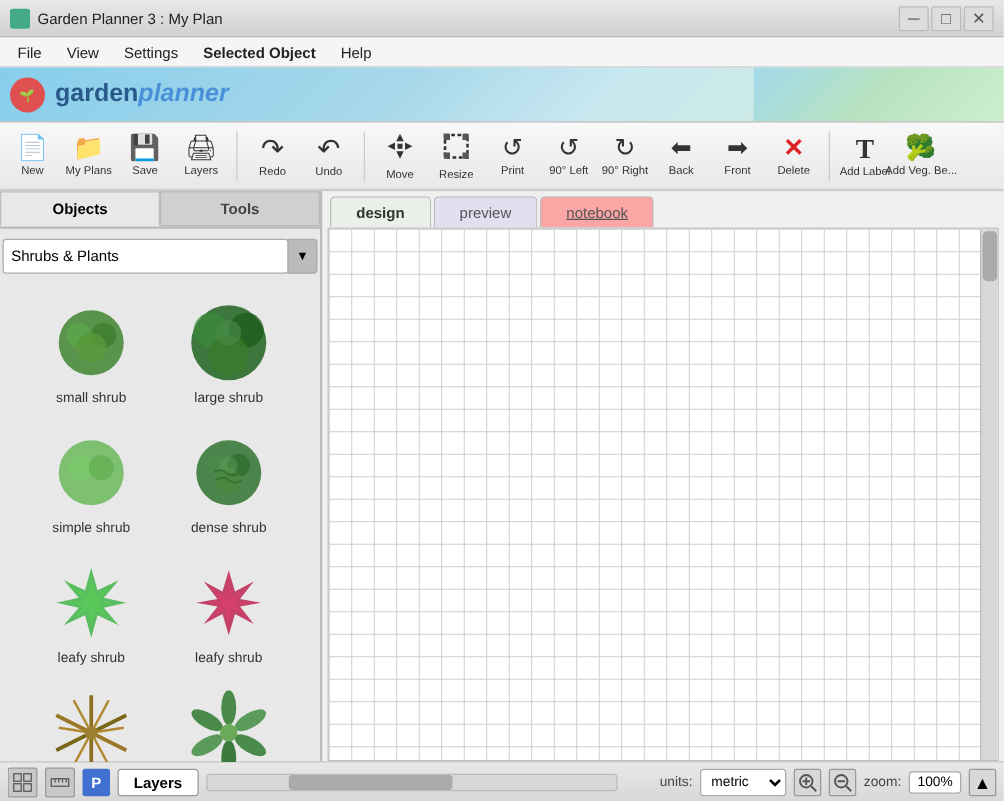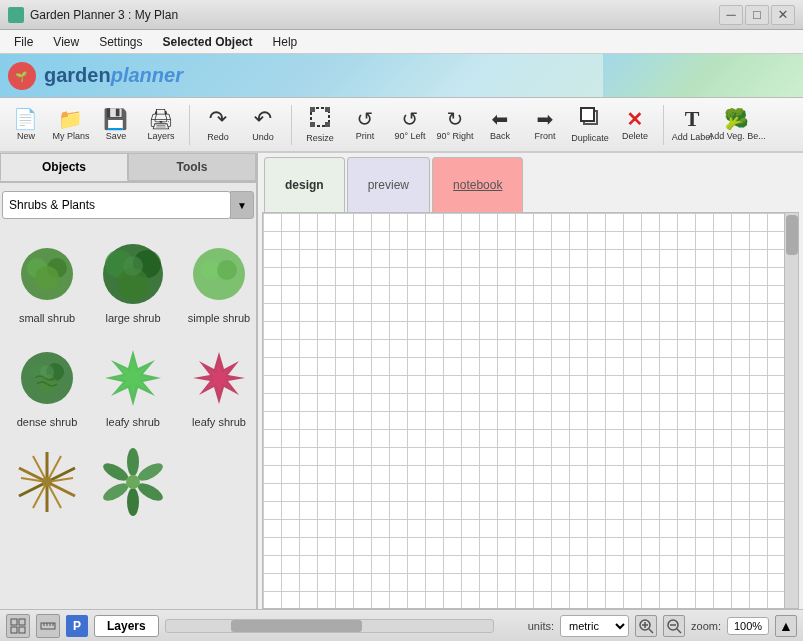--- a/index.html
+++ b/index.html
@@ -117,23 +117,23 @@
     .dropdown-arrow {
       width: 24px; height: 28px; background: #bbb; border: 1px solid #aaa;
       display: flex; align-items: center; justify-content: center;
       margin-left: -1px; border-radius: 0 3px 3px 0; cursor: pointer; font-size: 10px;
     }
 
     
     #objects-grid {
       flex: 1;
       overflow-y: auto;
-      padding: 4px 6px;
+      padding: 4px 20px;
       display: grid;
-      grid-template-columns: 1fr 1fr 1fr;
+      grid-template-columns: 1fr 1fr;
       gap: 4px;
       align-content: start;
     }
     .obj-item {
       display: flex; flex-direction: column; align-items: center;
       padding: 6px 4px; cursor: pointer; border-radius: 4px;
       border: 1px solid transparent; background: transparent;
     }
     .obj-icon { width: 72px; height: 72px; display: flex; align-items: center; justify-content: center; }
     .obj-label { font-size: 11px; color: #333; text-align: center; margin-top: 2px; }
@@ -144,21 +144,21 @@
       display: flex;
       flex-direction: column;
       background: #f0f0f0;
     }
     #view-tabs {
       display: flex;
       padding: 4px 6px 0;
       gap: 2px;
     }
     .view-tab {
-      padding: 20px 20px; border-radius: 4px 4px 0 0;
+      padding: 5px 20px; border-radius: 4px 4px 0 0;
       cursor: pointer; font-size: 12px;
       border: 1px solid #bbb; border-bottom: none;
     }
     .view-tab.active { background: white; color: #333; font-weight: bold; }
     .view-tab.design { background: #e8f0e8; }
     .view-tab.preview { background: #e0e0f0; color: #555; }
     .view-tab.notebook { background: #fca5a5; color: #555; text-decoration: underline; }
 
     
     #canvas-wrapper {
@@ -292,20 +292,32 @@
     <div class="tb-btn">
       <div class="tb-icon" style="font-size:22px;">↶</div>
       <div class="tb-label">Undo</div>
     </div>
   </div>
   <div class="toolbar-sep"></div>
   <div class="toolbar-group">
     <div class="tb-btn">
       <div class="tb-icon">
         <svg width="22" height="22" viewBox="0 0 22 22">
+            <polygon points="11,1 14,7 8,7" fill="#333"></polygon>
+            <polygon points="11,21 14,15 8,15" fill="#333"></polygon>
+            <polygon points="1,11 7,8 7,14" fill="#333"></polygon>
+            <polygon points="21,11 15,8 15,14" fill="#333"></polygon>
+            <rect x="9" y="9" width="4" height="4" fill="#333"></rect>
+          </svg>
+      </div>
+      <div class="tb-label">Move</div>
+    </div>
+    <div class="tb-btn">
+      <div class="tb-icon">
+        <svg width="22" height="22" viewBox="0 0 22 22">
             <rect x="2" y="2" width="18" height="18" fill="none" stroke="#333" stroke-width="2" stroke-dasharray="3,2"></rect>
             <rect x="1" y="1" width="5" height="5" fill="#555"></rect>
             <rect x="16" y="1" width="5" height="5" fill="#555"></rect>
             <rect x="1" y="16" width="5" height="5" fill="#555"></rect>
             <rect x="16" y="16" width="5" height="5" fill="#555"></rect>
           </svg>
       </div>
       <div class="tb-label">Resize</div>
     </div>
     <div class="tb-btn">
@@ -320,29 +332,20 @@
       <div class="tb-icon" style="font-size:20px;">↻</div>
       <div class="tb-label">90° Right</div>
     </div>
     <div class="tb-btn">
       <div class="tb-icon" style="font-size:20px;">⬅</div>
       <div class="tb-label">Back</div>
     </div>
     <div class="tb-btn">
       <div class="tb-icon" style="font-size:20px;">➡</div>
       <div class="tb-label">Front</div>
-    </div>
-    <div class="tb-btn">
-      <div class="tb-icon">
-        <svg width="22" height="22" viewBox="0 0 22 22">
-            <rect x="5" y="5" width="13" height="13" fill="none" stroke="#555" stroke-width="2"></rect>
-            <rect x="2" y="2" width="13" height="13" fill="white" stroke="#333" stroke-width="2"></rect>
-          </svg>
-      </div>
-      <div class="tb-label">Duplicate</div>
     </div>
     <div class="tb-btn">
       <div class="tb-icon" style="color:#dd2222; font-size:20px; font-weight:bold;">✕</div>
       <div class="tb-label">Delete</div>
     </div>
   </div>
   <div class="toolbar-sep"></div>
   <div class="toolbar-group">
     <div class="tb-btn">
       <div class="tb-icon" style="font-family:serif; font-weight:bold; font-size:22px; color:#333;">T</div>

